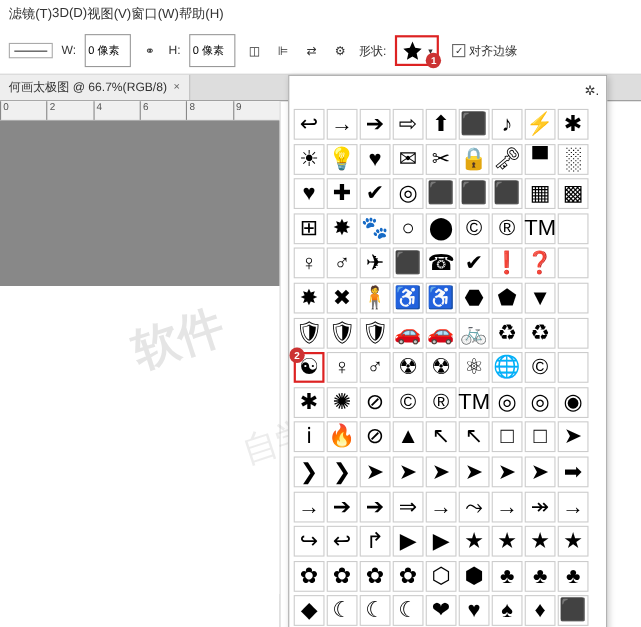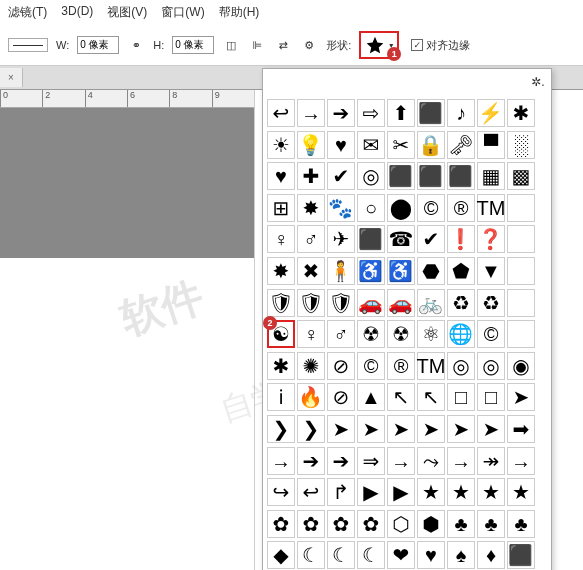--- a/index.html
+++ b/index.html
@@ -1,24 +1,24 @@
 <!DOCTYPE html>
 <html><head>
 <meta charset="utf-8">
 <style>
 * { margin: 0; padding: 0; box-sizing: border-box; font-family: "Microsoft YaHei", Arial, sans-serif; }
 body { background: #fff; font-size: 12px; color: #333; width: 583px; height: 570px; overflow: hidden; position: relative; }
 
-.menu-bar { display: flex; gap: 14px; padding: 4px 8px; font-size: 12px; }
+.menu-bar { display: flex; padding: 4px 8px; font-size: 12px; }
 .menu-item { cursor: pointer; }
 
 .options-bar { display: flex; align-items: center; gap: 8px; padding: 6px 8px; border-bottom: 1px solid #ccc; font-size: 11px; }
 .stroke-preview { width: 40px; height: 14px; border: 1px solid #aaa; background: #fff; display: flex; align-items: center; justify-content: center; }
 .stroke-line { width: 30px; height: 1px; background: #333; }
-.wh-input { width: 42px; height: 18px; border: 1px solid #999; font-size: 10px; padding: 1px 2px; }
+.wh-input { width: 42px; height: 30px; border: 1px solid #999; font-size: 10px; padding: 1px 2px; }
 .icon-btn { width: 18px; height: 18px; display: flex; align-items: center; justify-content: center; cursor: pointer; border: 1px solid transparent; }
 
 .shape-picker { display: flex; align-items: center; gap: 4px; border: 2px solid #d22; padding: 2px 4px; position: relative; }
 .star-preview { width: 20px; height: 20px; }
 .dropdown-arrow { font-size: 8px; }
 .badge { position: absolute; right: -4px; bottom: -4px; width: 14px; height: 14px; background: #c33; color: #fff; border-radius: 50%; display: flex; align-items: center; justify-content: center; font-size: 9px; font-weight: bold; }
 
 .checkbox-wrap { display: flex; align-items: center; gap: 3px; margin-left: 4px; }
 .checkbox { width: 12px; height: 12px; border: 1px solid #666; display: flex; align-items: center; justify-content: center; font-size: 9px; color: #333; }
 
@@ -78,20 +78,21 @@
     <div class="badge">1</div>
   </div>
   <div class="checkbox-wrap">
     <div class="checkbox">✓</div>
     <span>对齐边缘</span>
   </div>
 </div>
 
 <div class="doc-tab-bar">
   <div class="doc-tab">
+    <span>何画太极图 @ 66.7%(RGB/8)</span>
     <span class="tab-close">×</span>
   </div>
 </div>
 
 <div class="workspace">
   <div class="canvas-area">
     <div class="ruler-h">
       <div class="ruler-tick">0</div>
       <div class="ruler-tick">2</div>
       <div class="ruler-tick">4</div>

